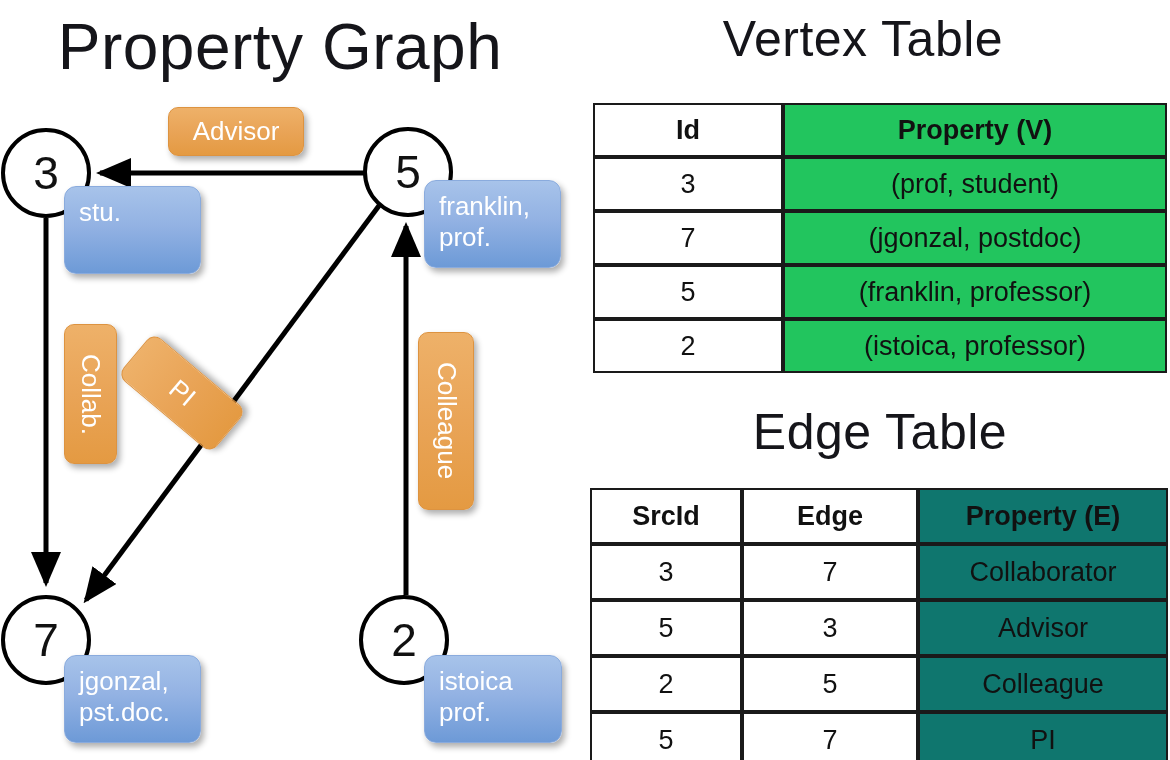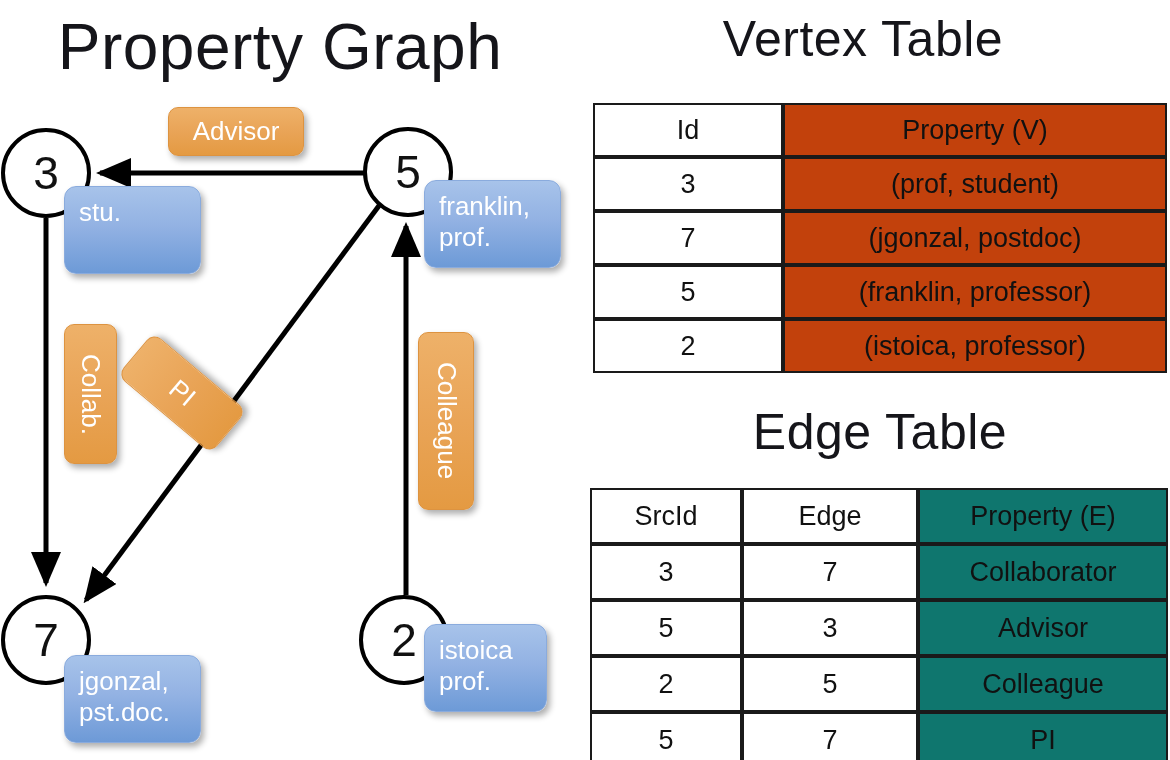--- a/index.html
+++ b/index.html
@@ -60,22 +60,22 @@
     position:absolute;border-collapse:separate;border-spacing:0;
     table-layout:fixed;
   }
   table.grid td{
     border:2px solid #1a1a1a;
     text-align:center;vertical-align:middle;
     font-size:27px;font-weight:400;color:#111;
     font-family:"Liberation Sans","DejaVu Sans",sans-serif;
     padding:0;
   }
-  table.grid td.hdr{font-weight:normal;}
-  td.v-prop{background:#c2410c;}
+  table.grid td.hdr{font-weight:bold;}
+  td.v-prop{background:#22c55e;}
   td.e-prop{background:#0f766e;}
 
   #vertex-table{left:593px;top:103px;width:574px;}
   #vertex-table td{height:50px;}
   #edge-table{left:590px;top:488px;width:578px;}
   #edge-table td{height:52px;}
 </style>
 </head>
 <body>
 
@@ -119,21 +119,21 @@
   <div class="vbox" style="left:424px;top:180px;width:137px;height:88px;">
     <div>franklin,</div>
     <div>prof.</div>
   </div>
 
   <div class="vbox" style="left:64px;top:655px;width:137px;height:88px;">
     <div>jgonzal,</div>
     <div>pst.doc.</div>
   </div>
 
-  <div class="vbox" style="left:424px;top:624px;width:123px;height:88px;">
+  <div class="vbox" style="left:424px;top:655px;width:138px;height:88px;">
     <div>istoica</div>
     <div>prof.</div>
   </div>
 
   <div class="ebox" style="left:168px;top:107px;width:136px;height:49px;">
     <span>Advisor</span>
   </div>
 
   <div class="ebox vert" style="left:64px;top:324px;width:53px;height:140px;">
     <span>Collab.</span>

